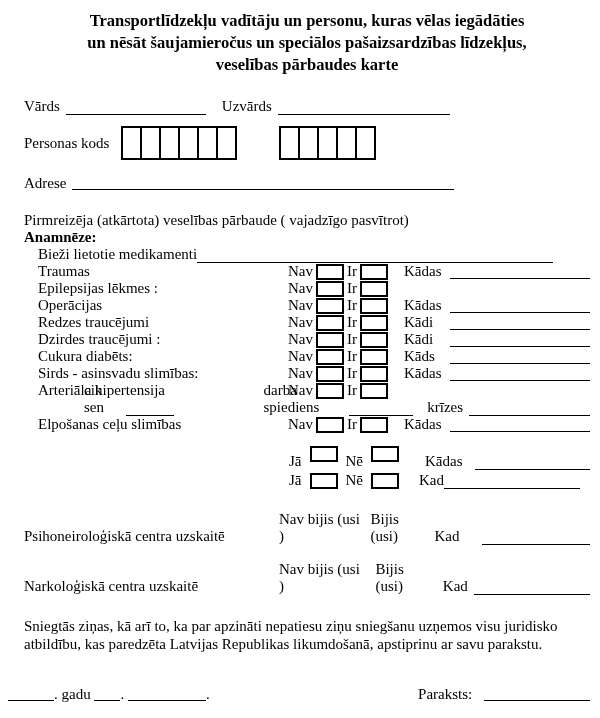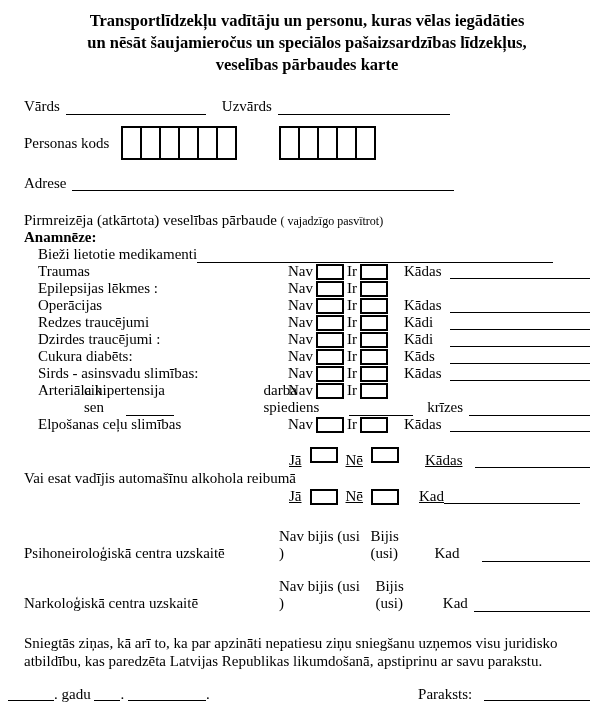--- a/index.html
+++ b/index.html
@@ -7,50 +7,50 @@
     width:600px;height:718px;overflow:hidden;
     font-family:"Liberation Serif","DejaVu Serif",serif;
     color:#000;font-size:15px;
   }
   .page{padding:8px 10px 0 24px;position:relative;}
   
   .title{font-weight:bold;text-align:center;font-size:16.5px;line-height:22px;margin-top:2px;}
   
   .blank{display:inline-block;border-bottom:1.5px solid #000;height:14px;vertical-align:-2px;}
   
-  .row{display:flex;align-items:center;}
+  .row{display:flex;align-items:flex-start;}
   .name-row{margin-top:22px;align-items:flex-end;}
   .name-row .lbl{margin-right:6px;}
   .uz{margin-left:16px;}
   
   .pk-row{margin-top:10px;display:flex;align-items:center;height:36px;}
   .pk-cells{display:flex;margin-left:12px;}
   .pk-cells.g2{margin-left:42px;}
   .pk-cell{width:17px;height:30px;border:2px solid #000;border-right:none;background:#fff;}
   .pk-cell:last-child{border-right:2px solid #000;}
   .adrese-row{margin-top:14px;}
   
   .sect{margin-top:20px;}
-  .note{font-size:12px;}
+  .note{font-size:15px;}
   .bold{font-weight:bold;}
   .indent{padding-left:14px;}
   .lineed{display:flex;align-items:flex-end;}
   
   .ck-row{display:flex;align-items:center;height:17px;padding-left:14px;}
   .ck-label{width:241px;flex:0 0 auto;}
   .box{display:inline-block;width:24px;height:12px;border:2px solid #000;margin:0 3px;flex:0 0 auto;}
   .navir{display:flex;align-items:center;flex:0 0 auto;margin-left:9px;}
   .q{margin-left:13px;min-width:46px;flex:0 0 auto;}
   .q-line{width:176px;}
   .no-line .q,.no-line .q-line{visibility:hidden;}
   
   .hd-row{display:flex;align-items:flex-end;height:17px;padding-left:60px;}
   
   .q-block{margin-top:18px;}
-  .jane-row{display:flex;align-items:center;height:19px;padding-left:265px;text-decoration:underline;}
+  .jane-row{display:flex;align-items:flex-end;height:19px;padding-left:265px;}
   .jane-row .box{margin:0 8px;}
   .jane-row .raise .box{position:relative;top:-4px;}
   
   .reg-row{display:flex;align-items:flex-end;margin-top:14px;}
   .reg-row .ck-label{width:255px;}
   .reg-sp{display:inline-block;width:10px;}
   
   .decl{margin-top:22px;width:578px;line-height:18px;}
   
   .footer{position:absolute;top:686px;left:8px;width:582px;display:flex;justify-content:space-between;align-items:flex-end;}
@@ -225,21 +225,20 @@
       <span>Jā</span>
       <span class="raise"><span class="box"></span></span>
       <span>Nē</span>
       <span class="raise"><span class="box"></span></span>
       <span style="margin-left:18px">Kādas</span>
       <span class="blank" style="width:146px;margin-left:12px"></span>
     </div>
   </div>
 
   <div>
-    <div>Vai esat vadījis automašīnu alkohola reibumā</div>
     <div class="jane-row">
       <span>Jā</span>
       <span class="box"></span>
       <span>Nē</span>
       <span class="box"></span>
       <span style="margin-left:12px">Kad</span>
       <span class="blank" style="width:136px"></span>
     </div>
   </div>
 

